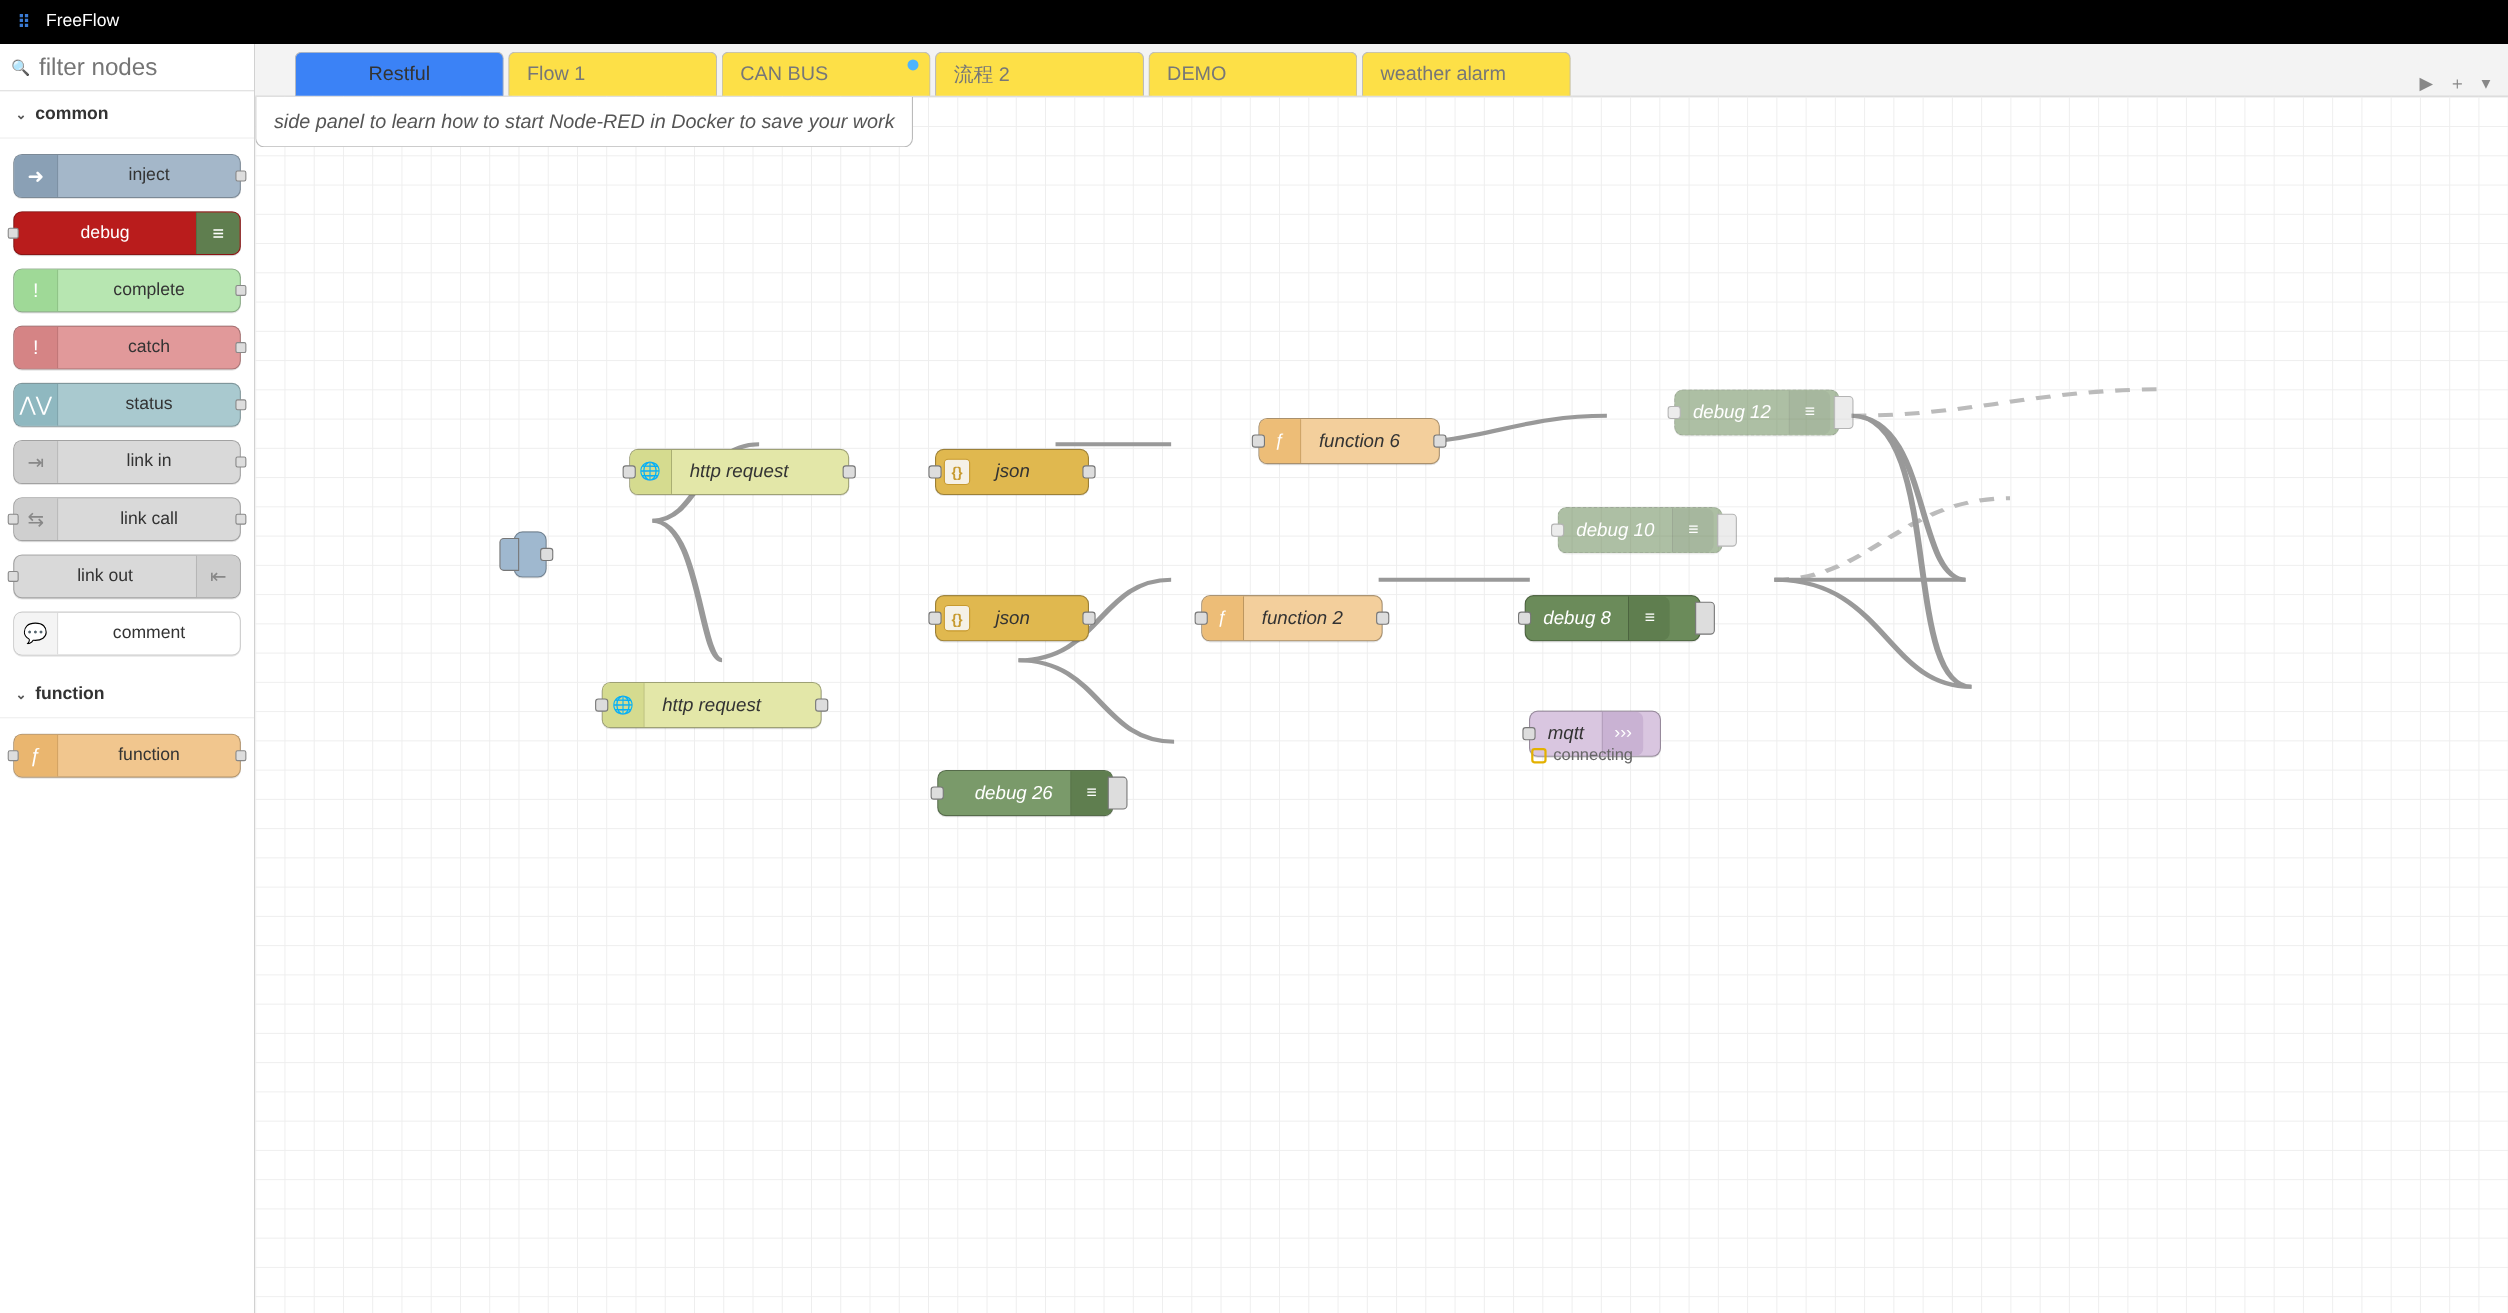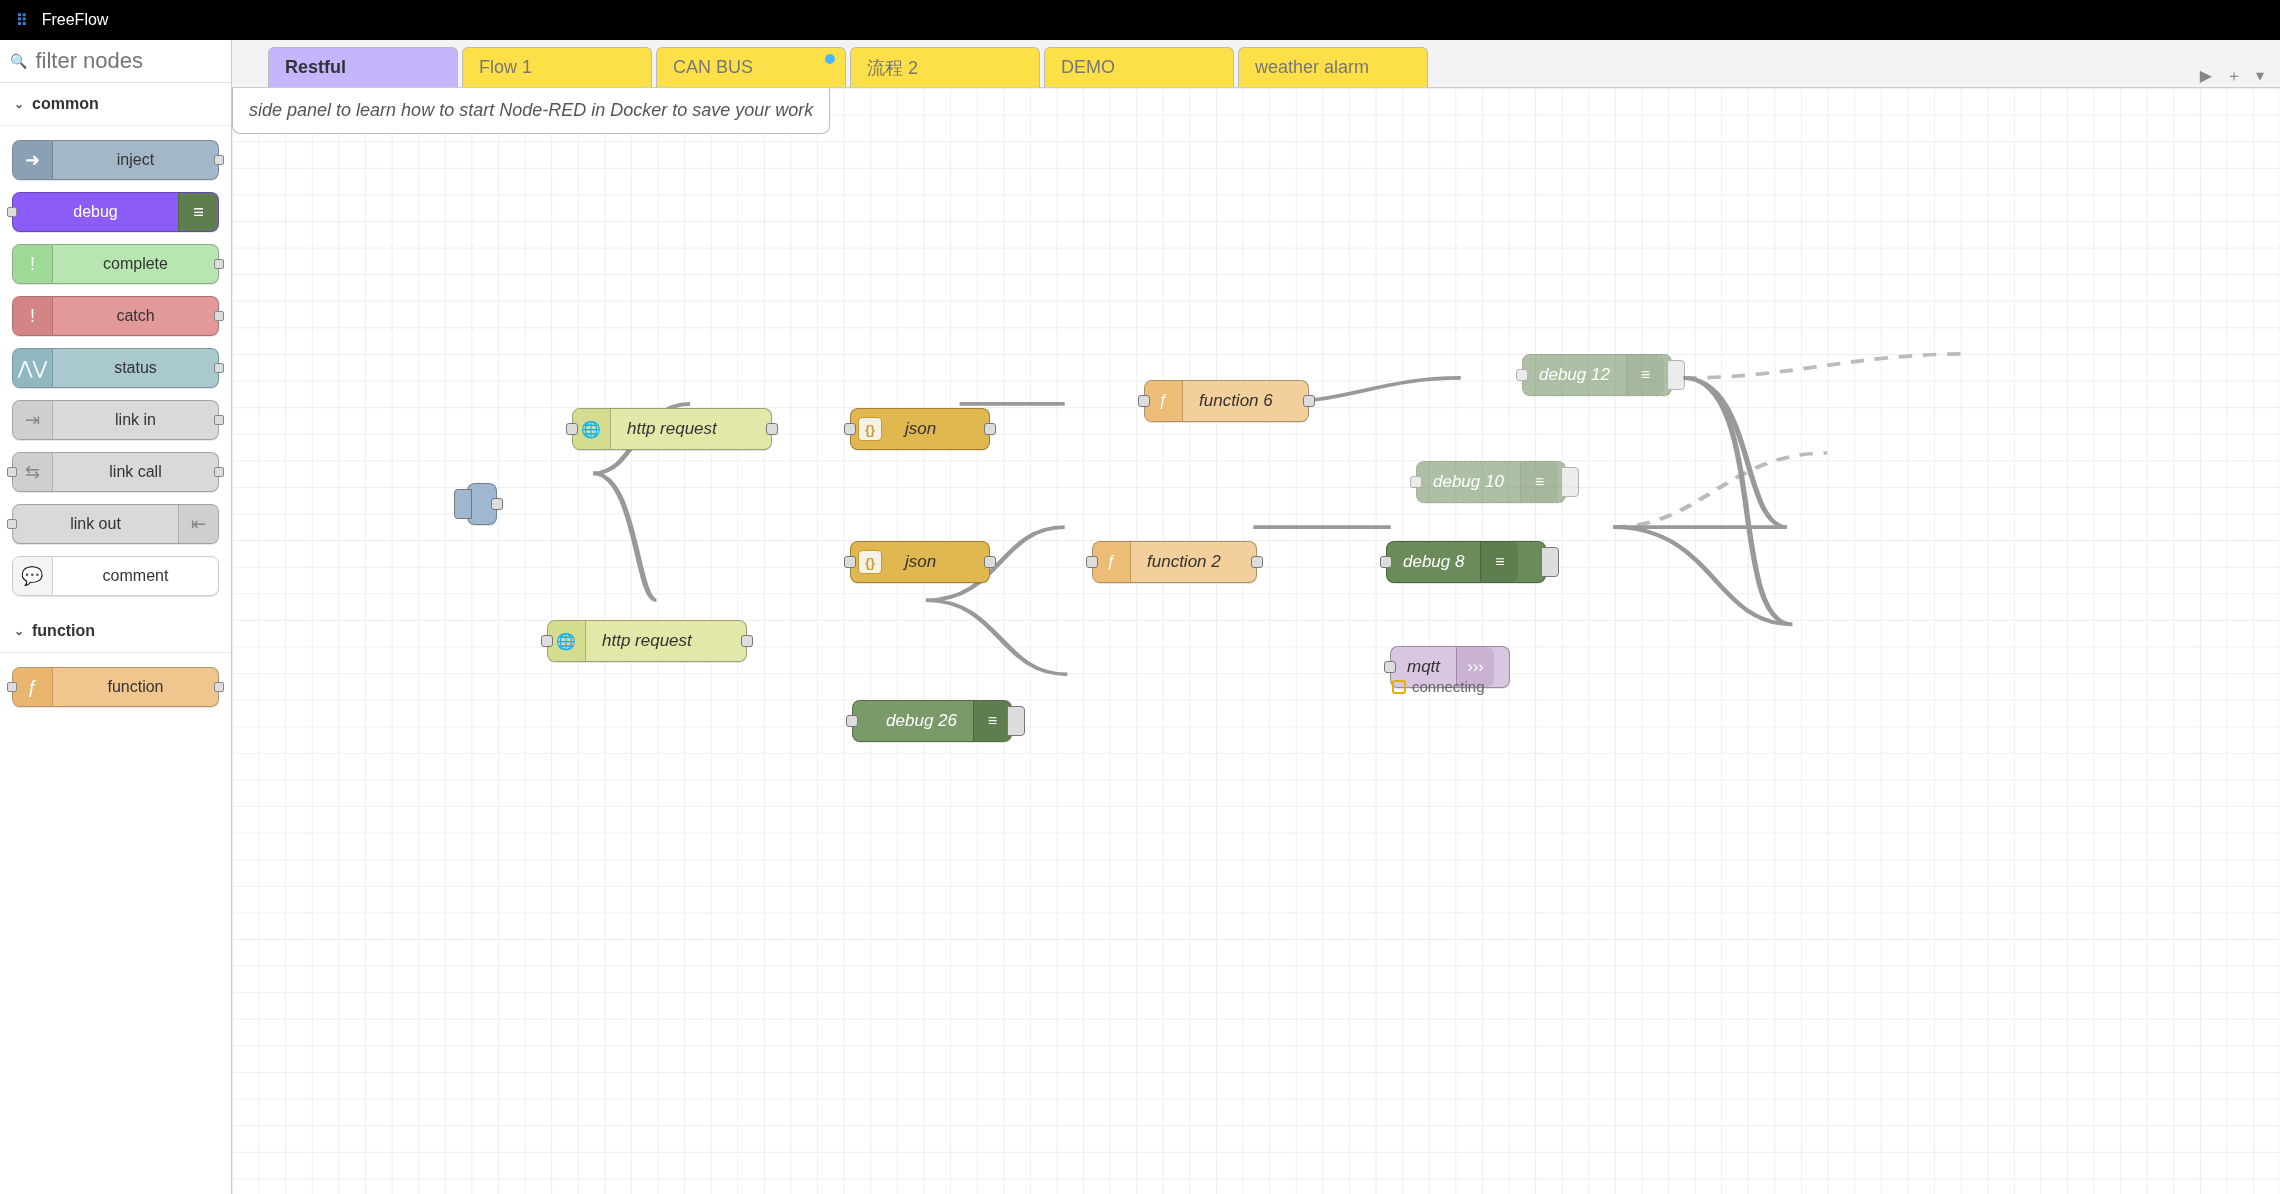--- a/index.html
+++ b/index.html
@@ -51,21 +51,21 @@
   .pnode .lbl { flex: 1; text-align: center; }
   .port {
     position: absolute; width: 10px; height: 10px; background: #ddd; border: 1px solid #888;
     border-radius: 2px; top: 50%; transform: translateY(-50%);
   }
   .port.left { left: -6px; }
   .port.right { right: -6px; }
 
   
   .c-inject   { background: #a4b7c9; } .c-inject   .icon-slot { background: #8aa0b5; }
-  .c-debug    { background: #8b5cf6; color: #fff; } .c-debug .icon-slot.right { background: #5f7e4f; }
+  .c-debug    { background: #b91c1c; color: #fff; } .c-debug .icon-slot.right { background: #5f7e4f; }
   .c-complete { background: #b7e6b1; } .c-complete .icon-slot { background: #9fd997; }
   .c-catch    { background: #e1999a; } .c-catch    .icon-slot { background: #d58485; }
   .c-status   { background: #a9c9cf; } .c-status   .icon-slot { background: #8fb8c0; }
   .c-link     { background: #d9d9d9; } .c-link     .icon-slot { background: #cfcfcf; color: #888; }
   .c-comment  { background: #fff; border-color: #ccc; } .c-comment .icon-slot { background: #f4f4f4; color: #aaa; }
   .c-function { background: #f1c68e; } .c-function .icon-slot { background: #eab66f; }
 
   
   .workspace { flex: 1; display: flex; flex-direction: column; min-width: 0; }
 
@@ -73,21 +73,21 @@
   .tabbar {
     height: 48px; background: #f3f3f3; border-bottom: 1px solid #ccc;
     display: flex; align-items: flex-end; padding: 0 6px 0 36px; gap: 0;
   }
   .tab {
     height: 40px; min-width: 190px; border: 1px solid #bbb; border-bottom: none;
     background: #fde047; color: #777; font-size: 18px; display: flex; align-items: center;
     padding: 0 16px; border-radius: 6px 6px 0 0; margin-right: 4px; position: relative;
     cursor: pointer;
   }
-  .tab.active { background: #c4b5fd; color: #333; font-weight: 700; }
+  .tab.active { background: #3b82f6; color: #333; font-weight: 400; justify-content: center; }
   .tab .dirty-dot {
     position: absolute; right: 10px; top: 6px; width: 10px; height: 10px;
     border-radius: 50%; background: #4db4ff;
   }
   .tab-actions { margin-left: auto; display: flex; gap: 14px; padding-right: 10px; color: #888; }
   .tab-actions span { cursor: pointer; font-size: 16px; }
 
   
   .canvas-wrap { flex: 1; position: relative; overflow: hidden; background: #fff;
     background-image:

